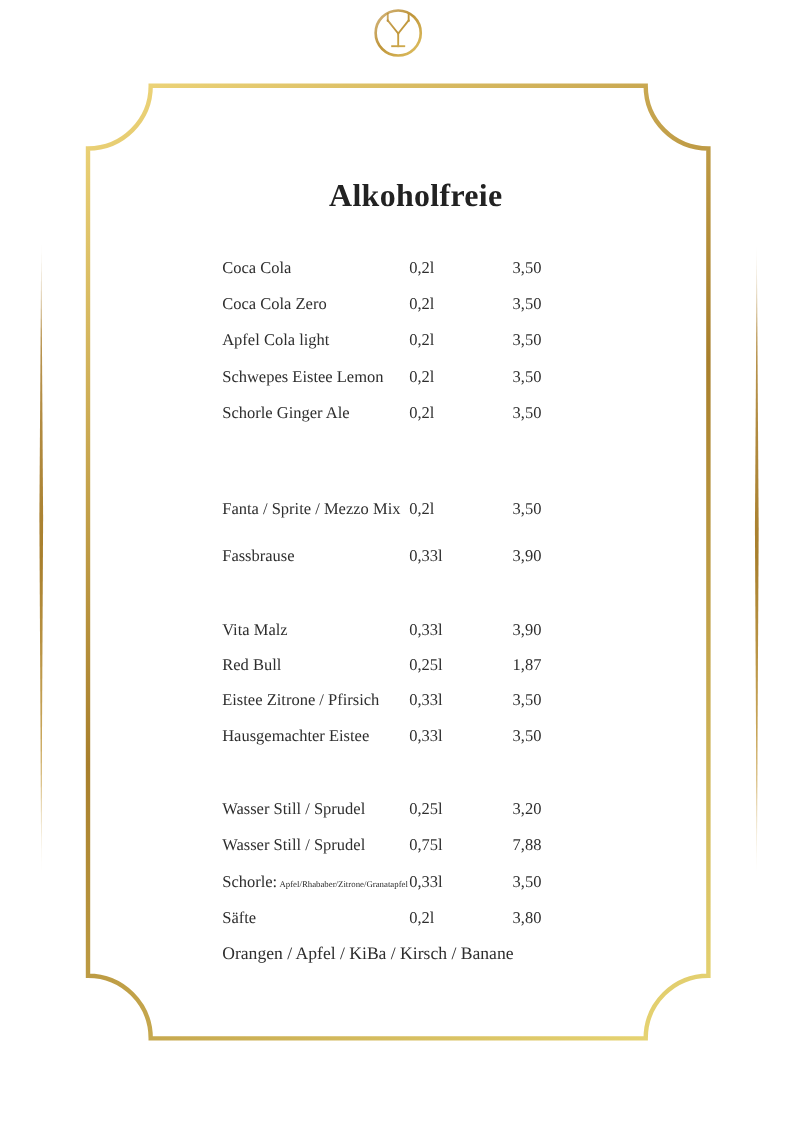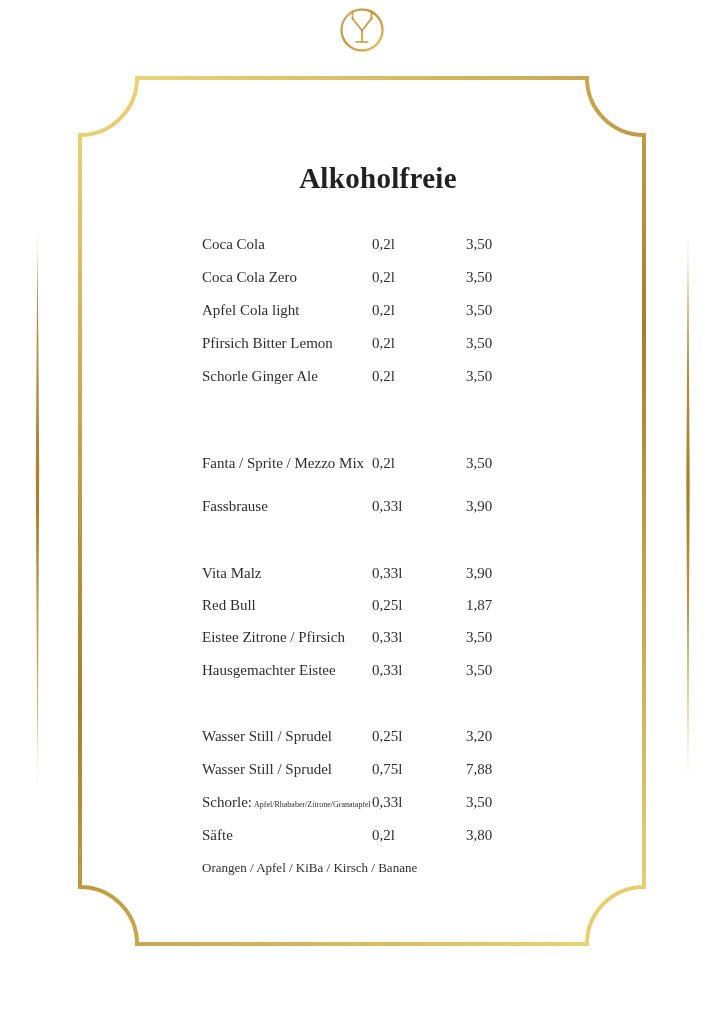--- a/index.html
+++ b/index.html
@@ -40,21 +40,21 @@
   }
   .row .nm { white-space: nowrap; margin-top: 27px; }
   .row .note { font-size: 8px; margin-left: 2px; white-space: nowrap; }
   .row .sz { position: absolute; left: 170px; top: 0; white-space: nowrap; font-family: Liberation Serif, serif; }
   .row .pr { position: absolute; left: 264px; top: 0; white-space: nowrap; }
   .footer-line {
     position: absolute;
     left: 202px;
     height: 18px;
     line-height: 18px;
-    font-size: 13px;
+    font-size: 16px;
     white-space: nowrap;
   }
 </style>
 </head>
 <body>
 
 <div class="page">
 
   <svg class="decor-svg" viewBox="0 0 724 1024">
     <defs>
@@ -106,21 +106,21 @@
       <span class="nm">Coca Cola Zero</span><span class="note"></span>
       <span class="sz">0,2l</span>
       <span class="pr">3,50</span>
     </div>
     <div class="row" style="top:300px">
       <span class="nm">Apfel Cola light</span><span class="note"></span>
       <span class="sz">0,2l</span>
       <span class="pr">3,50</span>
     </div>
     <div class="row" style="top:333px">
-      <span class="nm">Pfirsich Bitter Lemon</span><span class="note"></span>
+      <span class="nm">Schwepes Eistee Lemon</span><span class="note"></span>
       <span class="sz">0,2l</span>
       <span class="pr">3,50</span>
     </div>
     <div class="row" style="top:366px">
       <span class="nm">Schorle Ginger Ale</span><span class="note"></span>
       <span class="sz">0,2l</span>
       <span class="pr">3,50</span>
     </div>
 
     <div class="row" style="top:453px">

